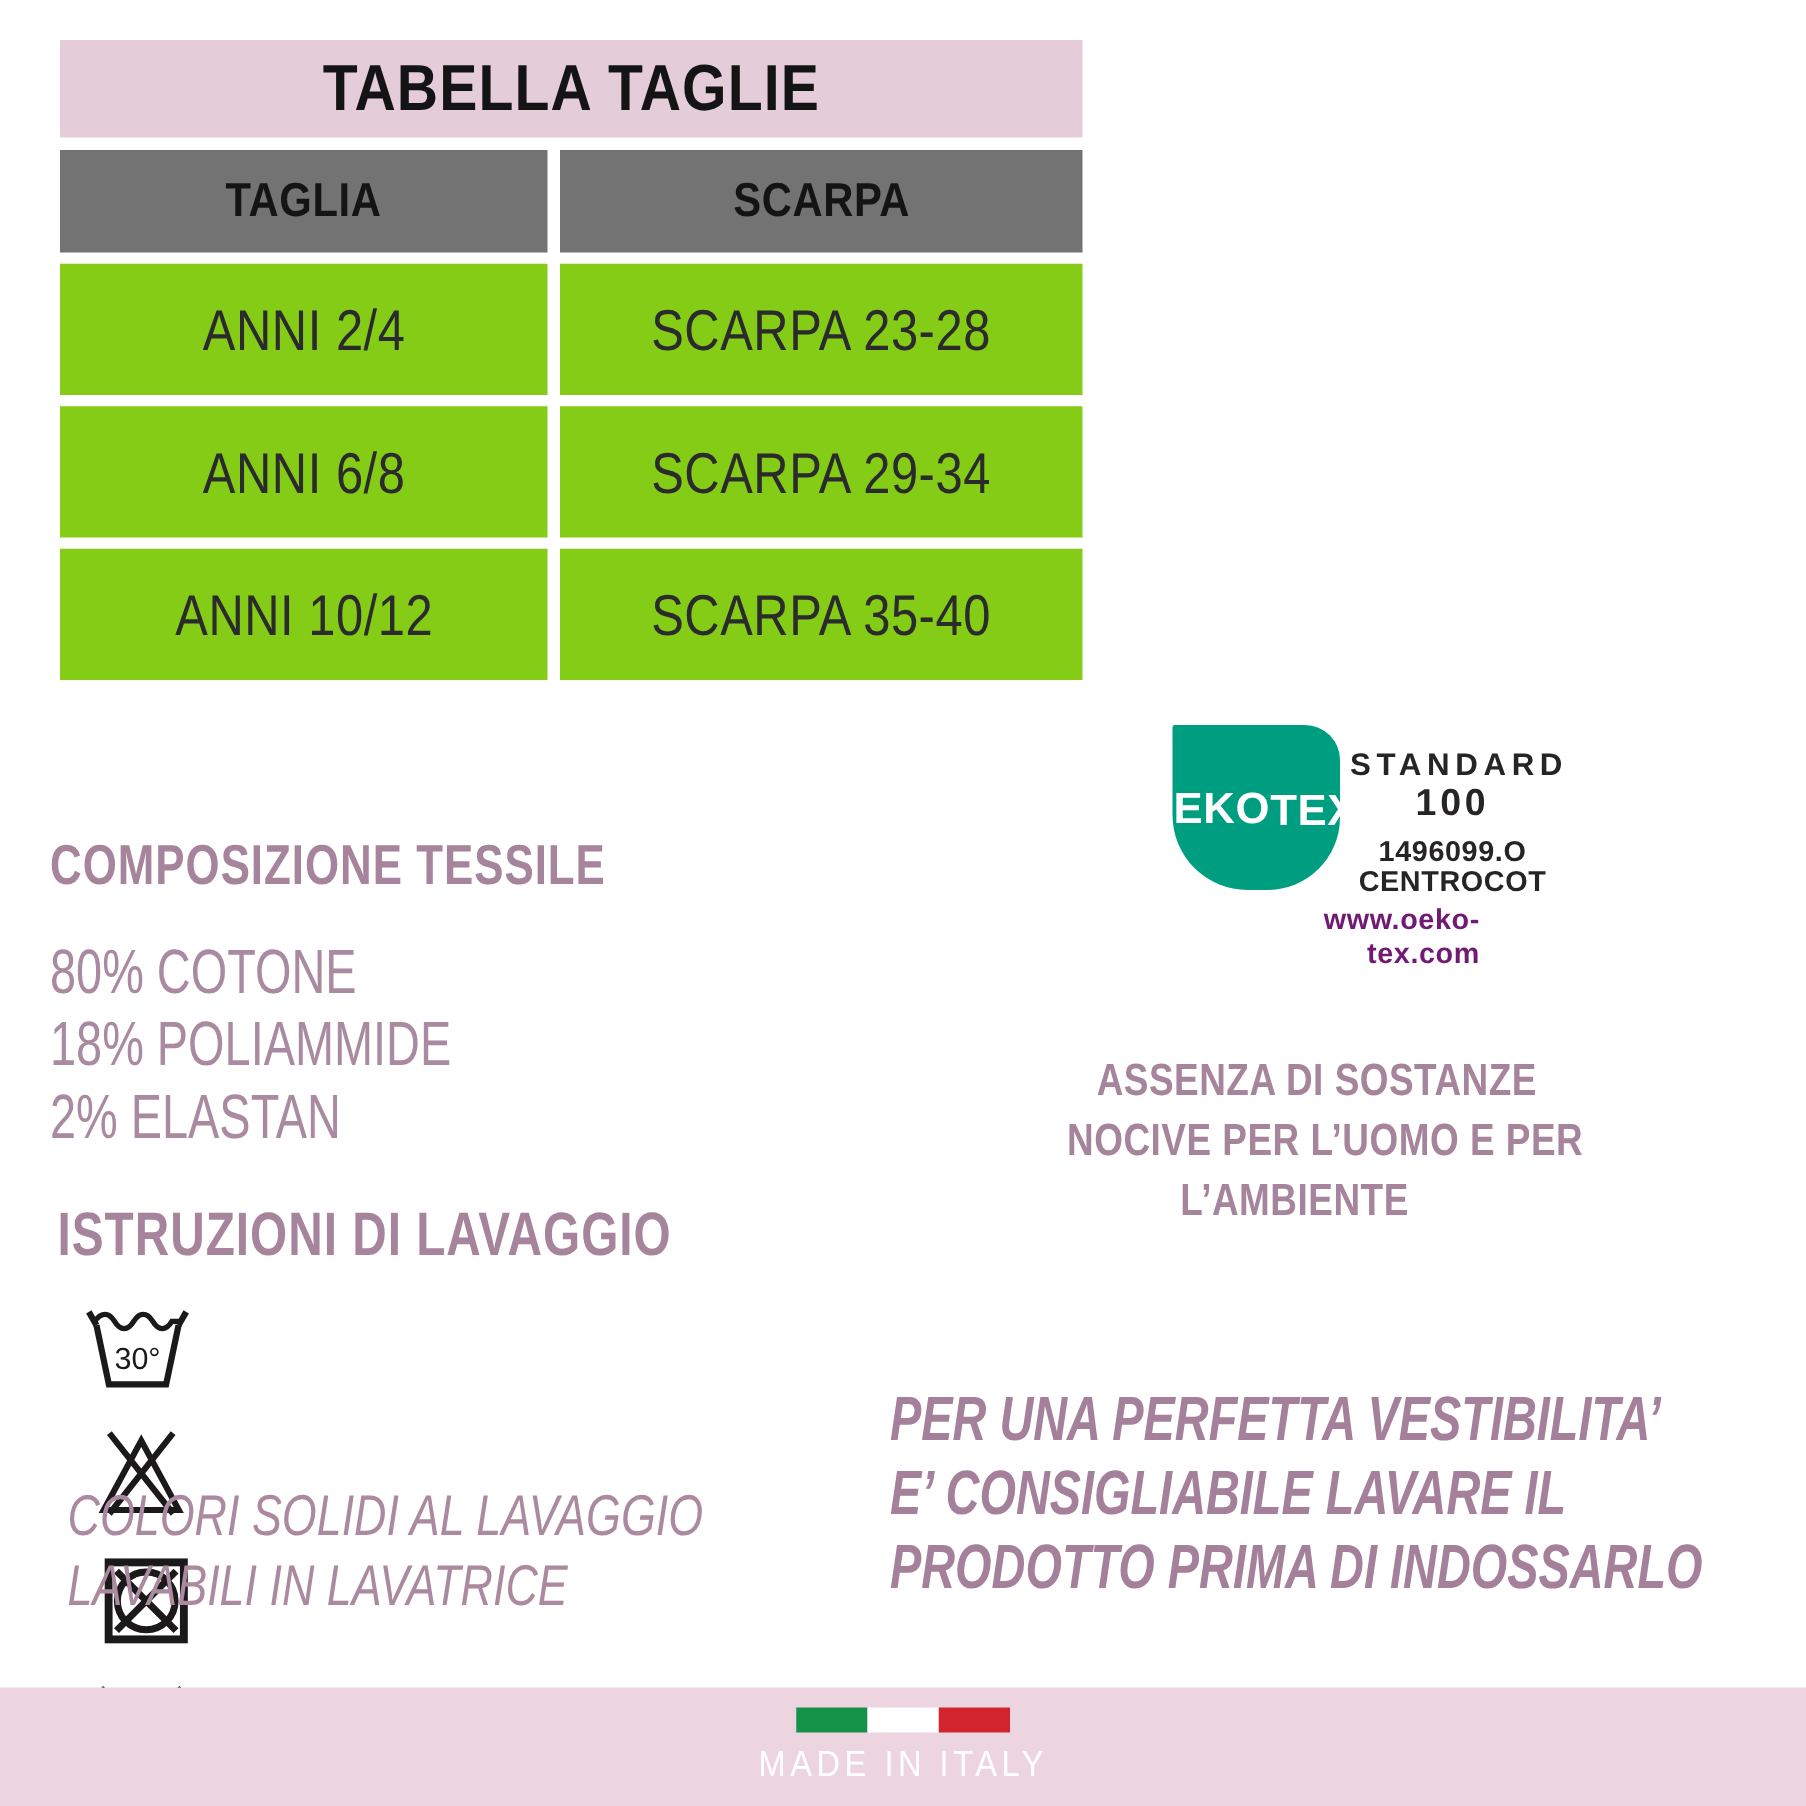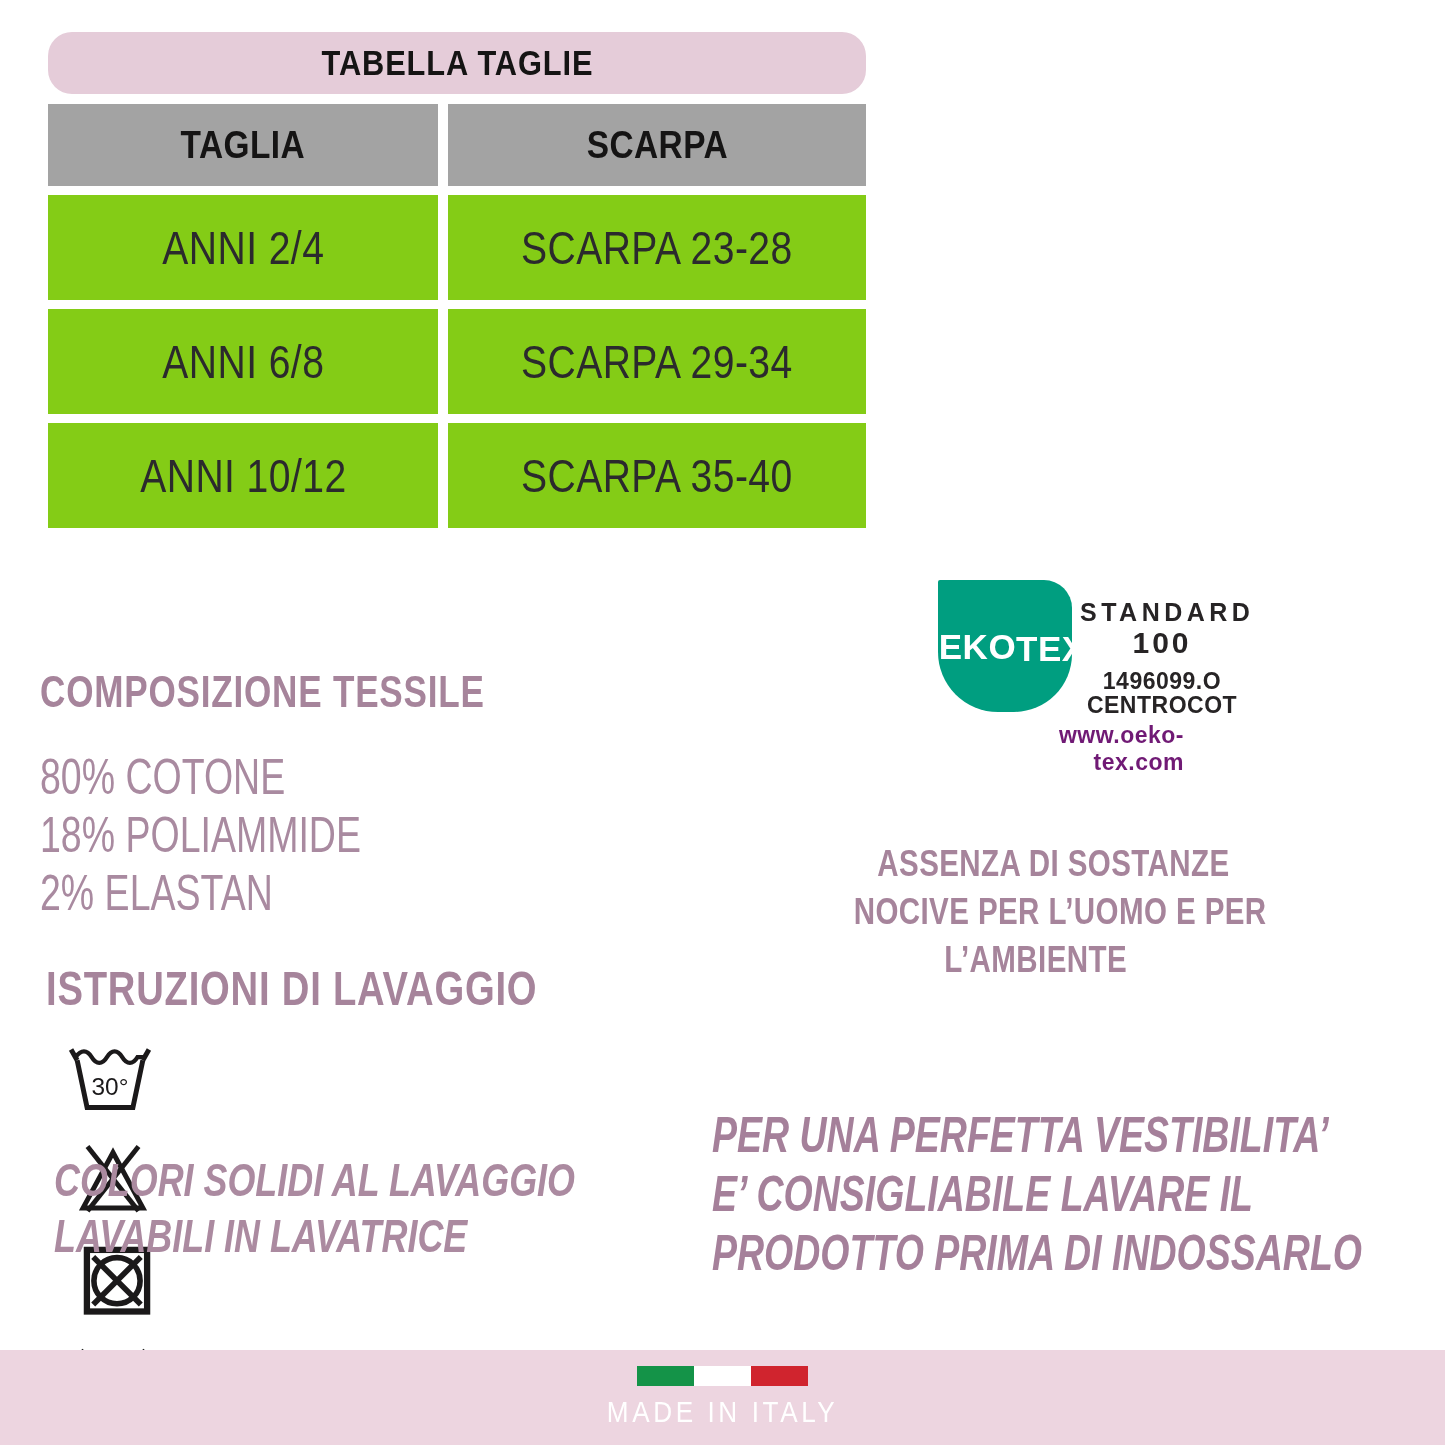--- a/index.html
+++ b/index.html
@@ -8,37 +8,37 @@
     font-family:"Liberation Sans",sans-serif;color:#1b191a;
   }
   
   .cx{display:inline-block;transform:scaleX(var(--sx,.85));transform-origin:center;white-space:nowrap;}
   .ox-l{transform-origin:left center;}
   .ox-r{transform-origin:right center;}
 
   
   .size-table{position:absolute;left:48px;top:32px;width:818px;}
   .st-title{
-    height:62px;background:#e5ccd9;display:flex;align-items:center;justify-content:center;
-    font-weight:800;font-size:35px;letter-spacing:1px;color:#151414;margin-bottom:10px;border-radius:24px;
+    height:78px;background:#e5ccd9;display:flex;align-items:center;justify-content:center;
+    font-weight:800;font-size:52px;letter-spacing:1px;color:#151414;margin-bottom:10px;
   }
   .st-grid{display:grid;grid-template-columns:390px 418px;gap:9px 10px;}
   .st-cell{display:flex;align-items:center;justify-content:center;}
-  .st-head{height:82px;background:#a3a3a3;font-weight:800;font-size:38px;letter-spacing:.5px;color:#151414;}
+  .st-head{height:82px;background:#737373;font-weight:800;font-size:38px;letter-spacing:.5px;color:#151414;}
   .st-row{height:105px;background:#84cc16;font-weight:400;font-size:46px;letter-spacing:.5px;color:#2b2a2d;--sx:.85;}
 
   
   .comp-title{position:absolute;left:40px;top:666px;font-weight:700;font-size:45px;color:#a6849b;letter-spacing:1px;--sx:.78;}
   .comp-items{position:absolute;left:40px;top:748px;font-size:50px;font-weight:400;color:#a98aa0;line-height:58px;}
 
   
   .wash-title{position:absolute;left:46px;top:960px;font-weight:700;font-size:49px;color:#a6849b;letter-spacing:1px;--sx:.78;}
   .wash-icons{position:absolute;left:68px;top:1040px;display:flex;align-items:flex-end;gap:28px;flex-direction:column;}
   .wash-icons svg{display:block;}
-  .wash-notes{position:absolute;left:54px;top:1152px;font-style:italic;font-weight:700;font-size:46px;color:#ab8aa0;line-height:56px;}
+  .wash-notes{position:absolute;left:54px;top:1184px;font-style:italic;font-weight:400;font-size:46px;color:#ab8aa0;line-height:56px;}
 
   
   .oeko-leaf{
     position:absolute;left:938px;top:580px;width:134px;height:132px;background:#009e80;
     border-radius:2px 28px 58px 60px;display:flex;flex-direction:row;align-items:center;justify-content:center;
     color:#ffffff;font-weight:700;font-size:35px;line-height:38px;letter-spacing:.5px;padding-top:2px;box-sizing:border-box;
   }
   .oeko-leaf sup{font-size:16px;font-weight:700;vertical-align:10px;margin-left:1px;}
   .oeko-std{position:absolute;left:1080px;width:164px;text-align:center;color:#272425;font-weight:700;}
   .std-label{top:598px;font-size:25px;letter-spacing:4.5px;}

